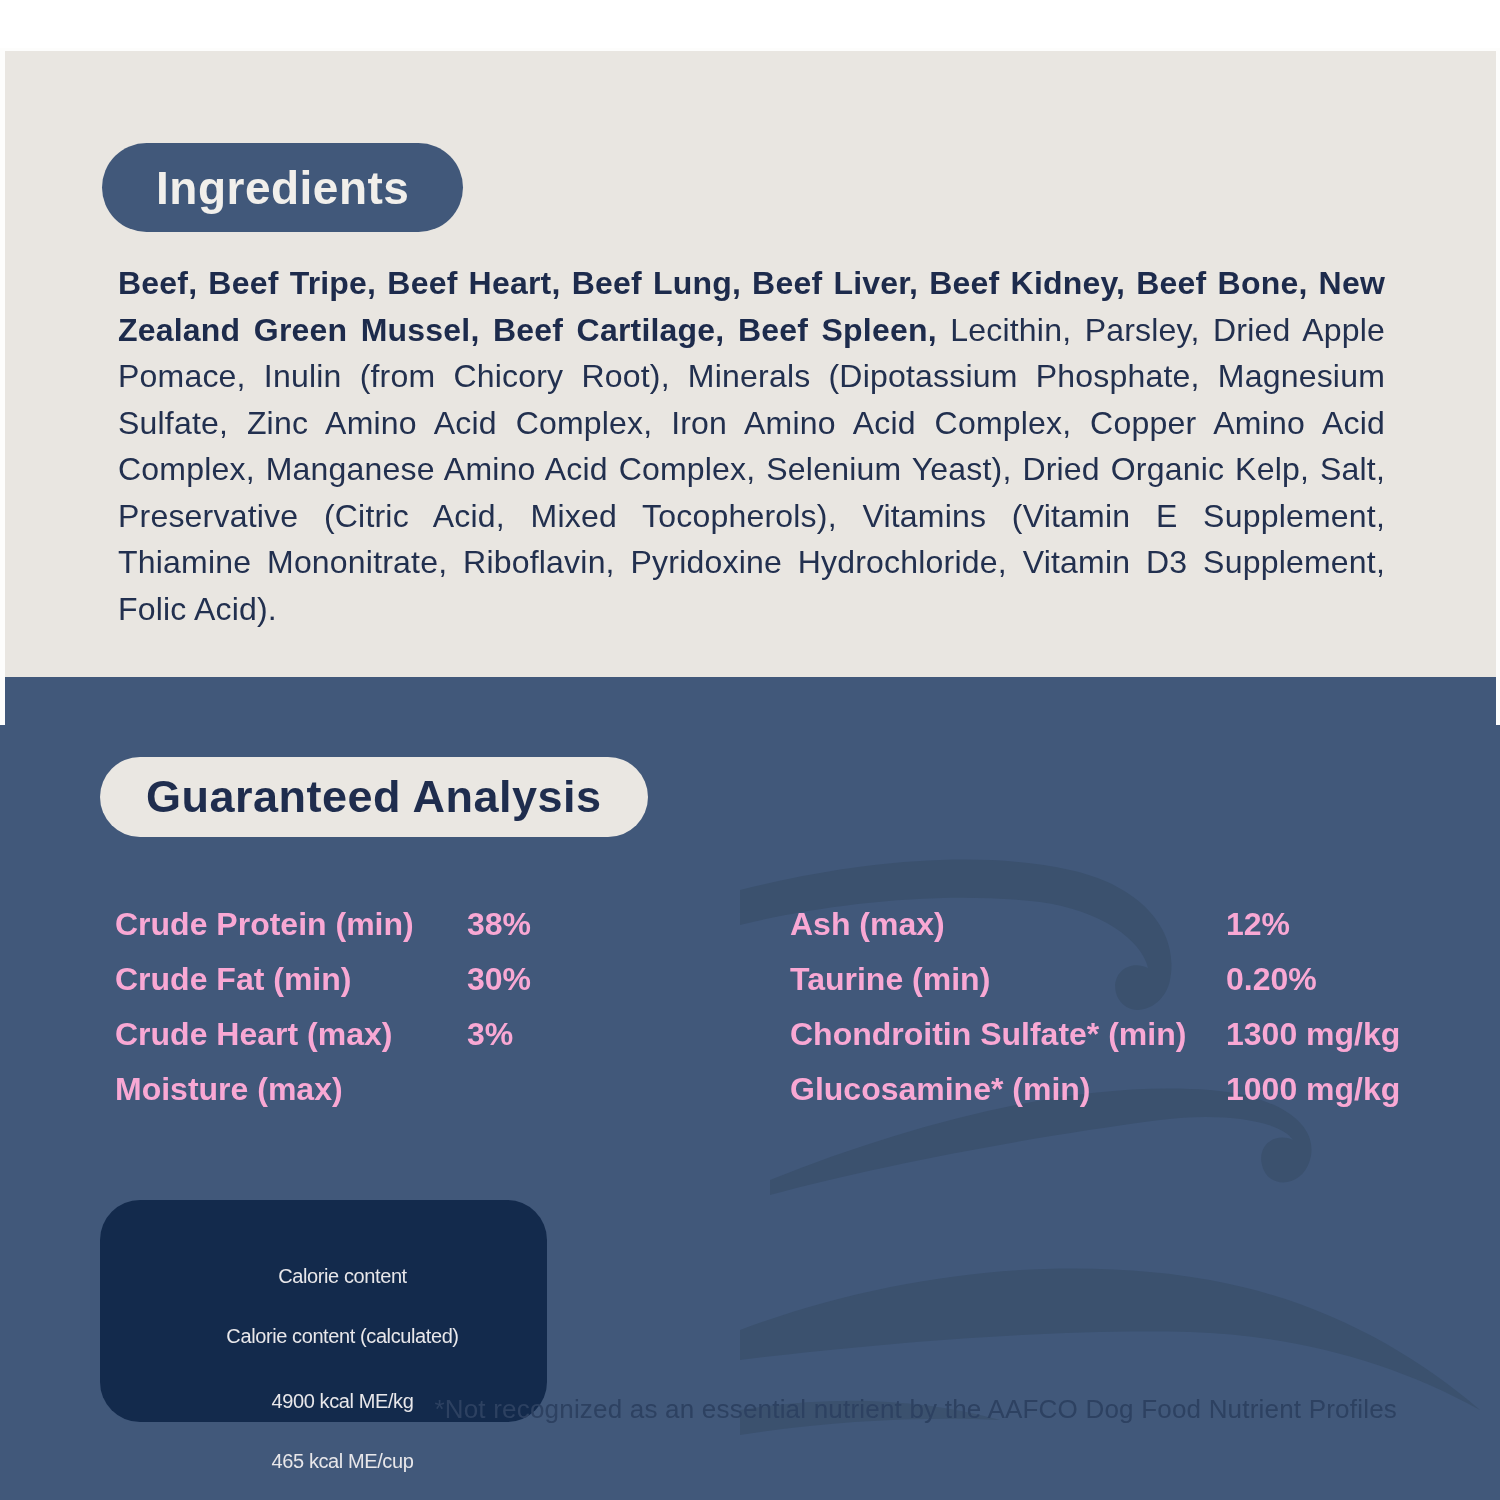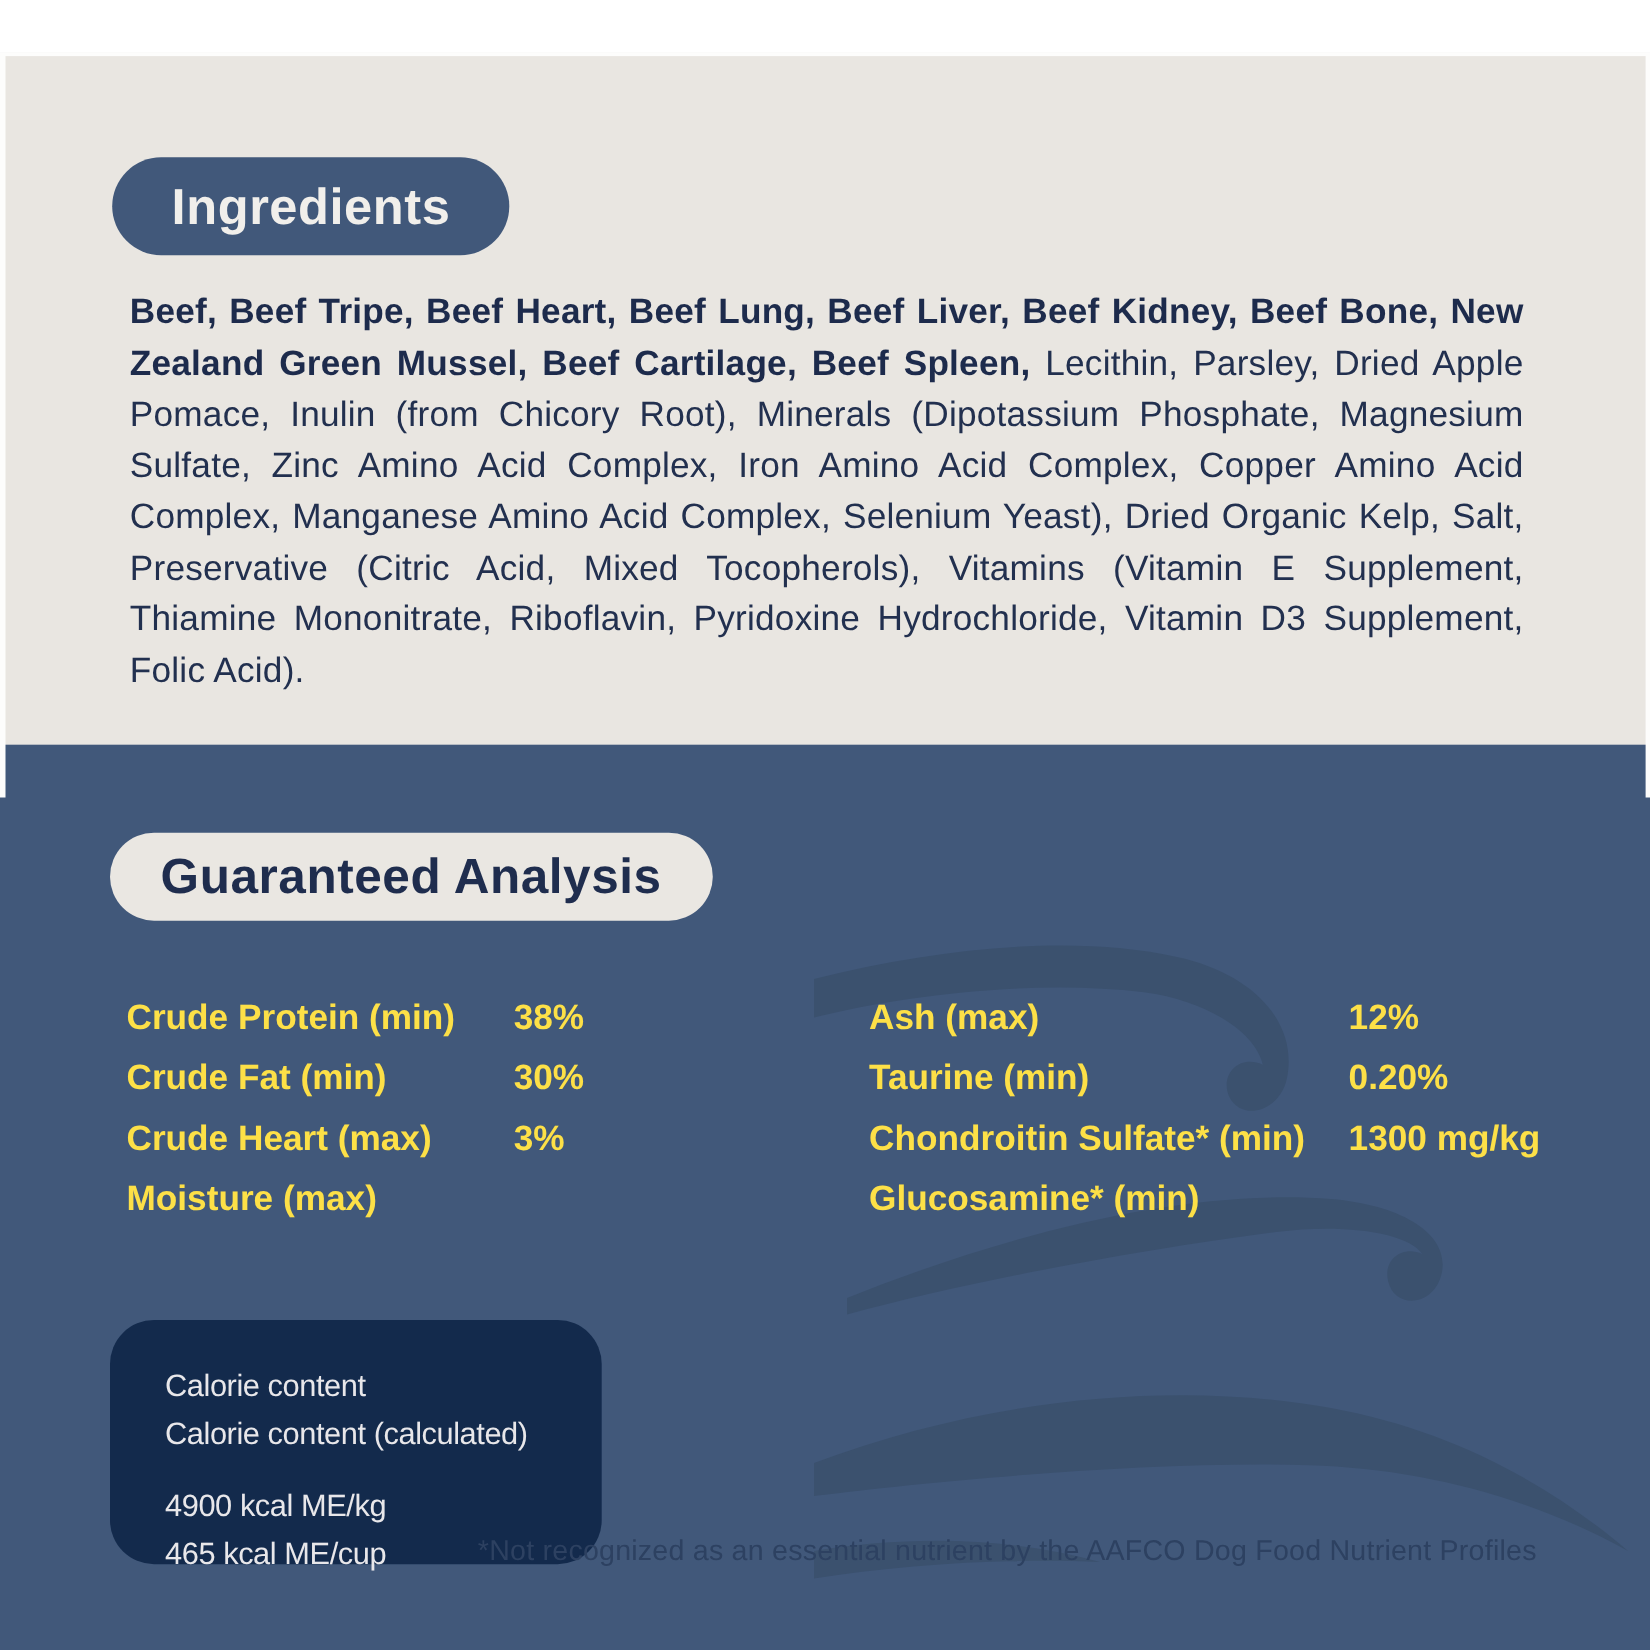--- a/index.html
+++ b/index.html
@@ -24,31 +24,31 @@
   .ingredients-text{position:absolute;left:118px;top:212px;width:1267px;margin:0;
                     font-size:32px;line-height:46.5px;color:#22304f;text-align:justify;
                     letter-spacing:.2px;}
   .ingredients-text strong{color:#1d2b4c;}
 
   
   .bottom{position:absolute;left:0;top:677px;width:1500px;height:823px;background:#41587a;
           overflow:hidden;}
   .wave{position:absolute;left:740px;top:173px;width:760px;height:620px;z-index:0;}
 
-  .ga-grid{position:absolute;display:grid;z-index:2;color:#fde047;font-weight:700;
+  .ga-grid{position:absolute;display:grid;z-index:2;color:#f9a8d4;font-weight:700;
            font-size:32px;}
   .ga-grid > div{height:55px;display:flex;align-items:center;white-space:nowrap;}
   .ga-left{left:115px;top:220px;width:556px;grid-template-columns:352px auto;}
   .ga-right{left:790px;top:220px;width:608px;grid-template-columns:436px auto;}
 
   .calorie-box{position:absolute;left:100px;top:523px;width:447px;height:222px;
                background:#132a4c;border-radius:40px;box-sizing:border-box;
                padding:38px 12px 0 50px;z-index:2;}
-  .calorie-box p{margin:0;color:#e8e7ea;font-size:28px;line-height:44px;
-                 letter-spacing:-.4px;white-space:nowrap;}
+  .calorie-box p{margin:16px;color:#e8e7ea;font-size:20px;line-height:44px;
+                 letter-spacing:-.4px;white-space:nowrap;text-align:center;}
   .calorie-box .cal-values{margin-top:21px;}
 
   .footnote{position:absolute;top:717px;right:103px;margin:0;z-index:2;
             color:#2d4161;font-size:26px;letter-spacing:.2px;white-space:nowrap;}
 </style>
 </head>
 <body>
 
 <div class="page">
 
@@ -90,20 +90,21 @@
     </div>
 
     <div class="ga-grid ga-right">
       <div>Ash (max)</div>
       <div>12%</div>
       <div>Taurine (min)</div>
       <div>0.20%</div>
       <div>Chondroitin Sulfate* (min)</div>
       <div>1300 mg/kg</div>
       <div>Glucosamine* (min)</div>
+      <div>1000 mg/kg</div>
     </div>
 
     <div class="calorie-box">
       <p>Calorie content</p>
       <p>Calorie content (calculated)</p>
       <p class="cal-values">4900 kcal ME/kg</p>
       <p>465 kcal ME/cup</p>
     </div>
 
     <p class="footnote">*Not recognized as an essential nutrient by the AAFCO Dog Food Nutrient Profiles</p>

